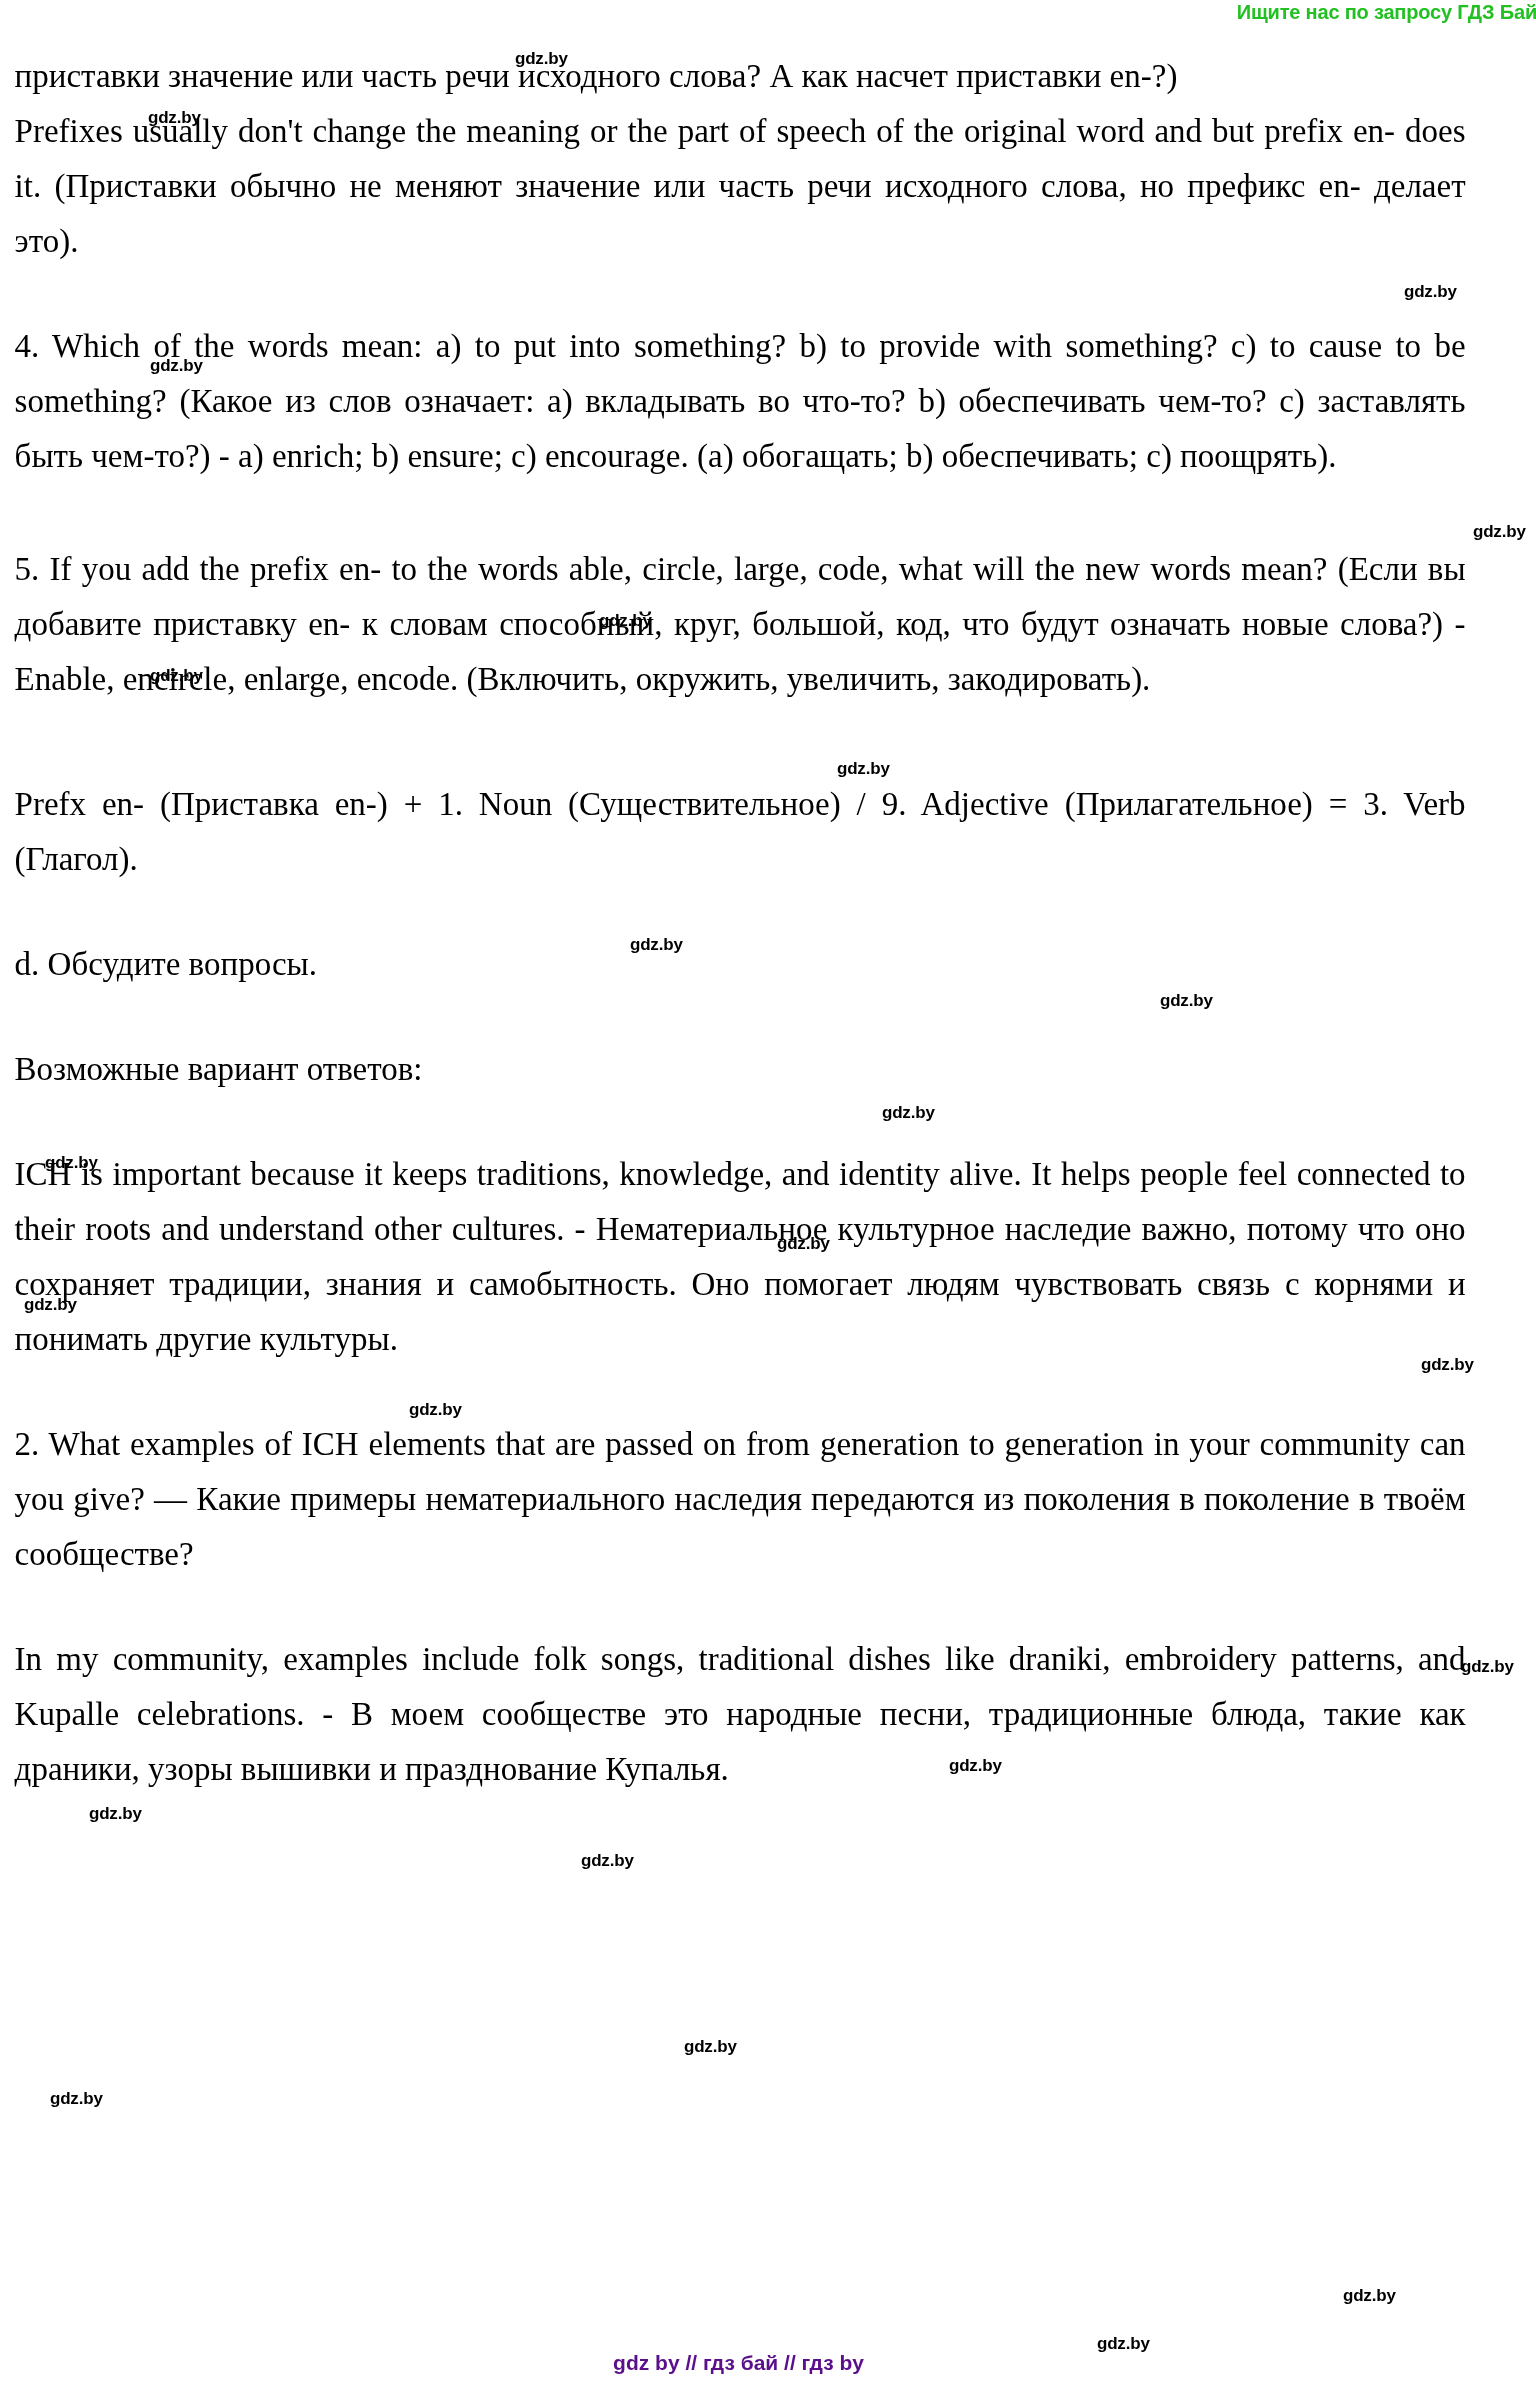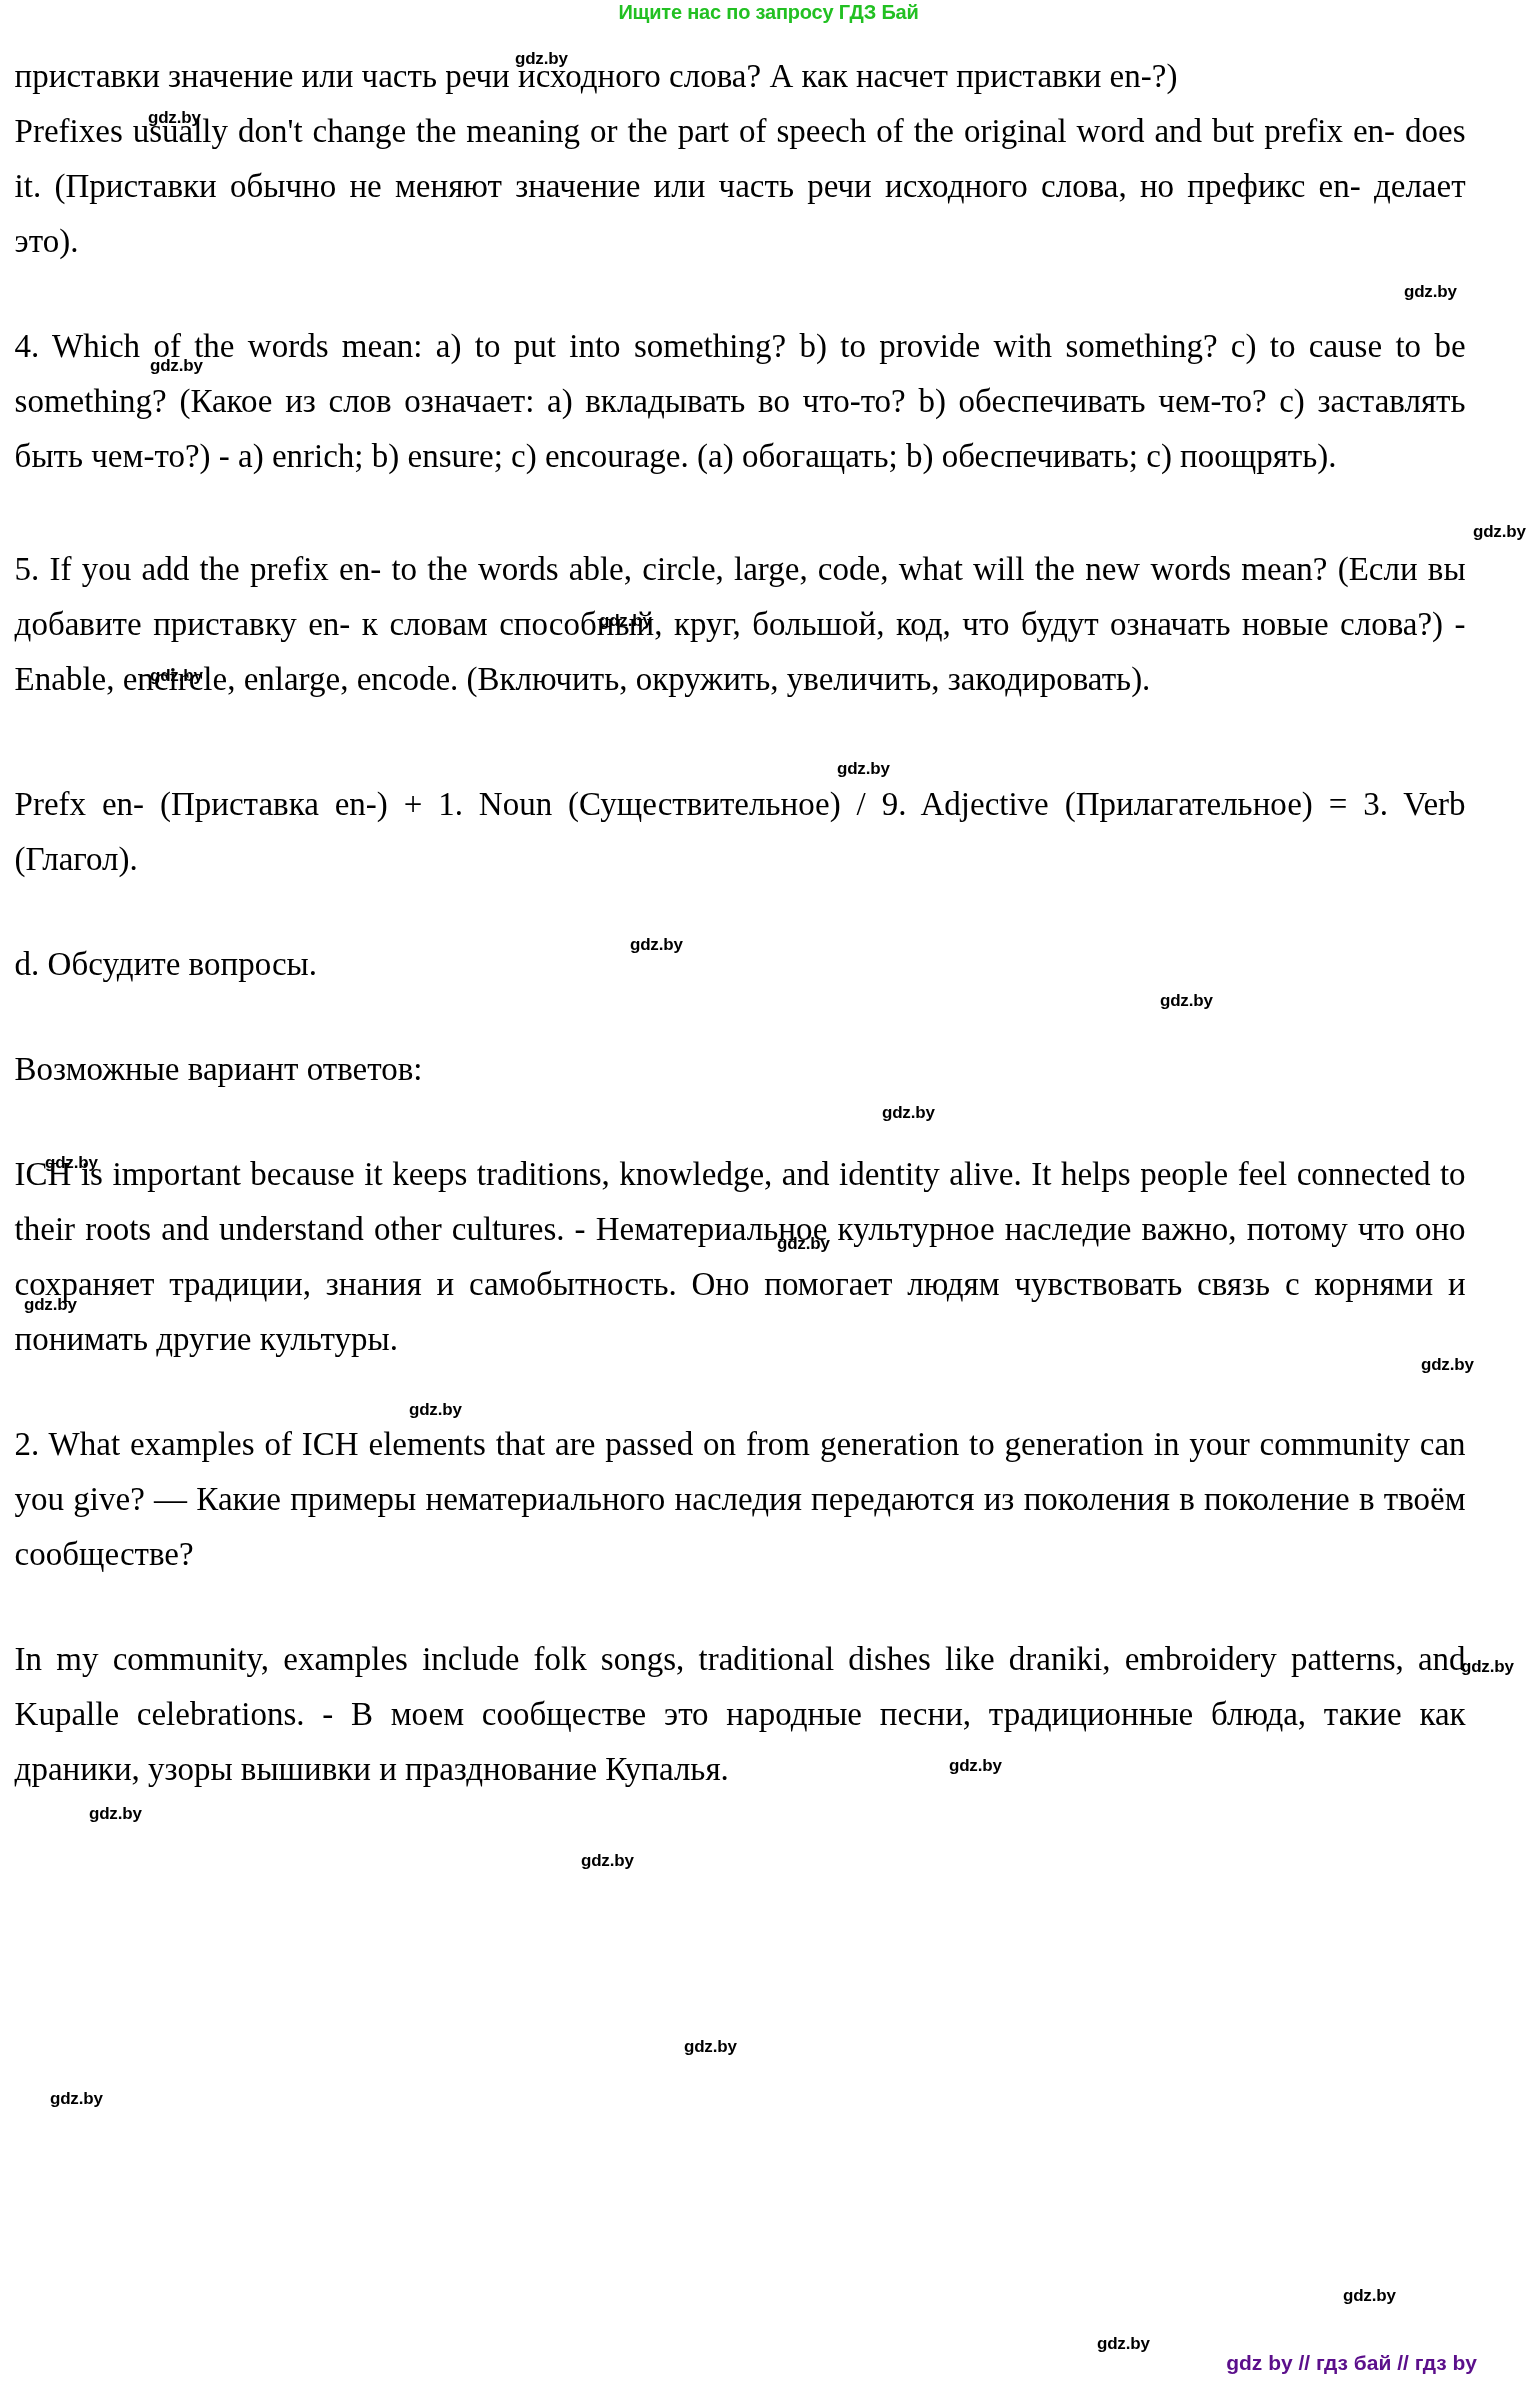--- a/index.html
+++ b/index.html
@@ -20,21 +20,21 @@
     background: #ffffff;
     overflow: hidden;
   }
 
   
   #promo {
     position: absolute;
     top: 0px;
     left: 0;
     width: 1537px;
-    text-align: center;
+    text-align: right;
     font-family: "Liberation Sans", "DejaVu Sans", sans-serif;
     font-size: 20px;
     font-weight: bold;
     letter-spacing: -0.2px;
     color: #22c022;
     line-height: 24px;
     white-space: nowrap;
   }
 
   
@@ -67,21 +67,21 @@
     white-space: nowrap;
     letter-spacing: -0.2px;
   }
 
   
   #footer {
     position: absolute;
     left: 0;
     top: 2351px;
     width: 1477px;
-    text-align: right;
+    text-align: center;
     font-family: "Liberation Sans", "DejaVu Sans", sans-serif;
     font-size: 21px;
     font-weight: bold;
     color: #5b0f8b;
     white-space: nowrap;
   }
 </style>
 </head>
 <body>
 

